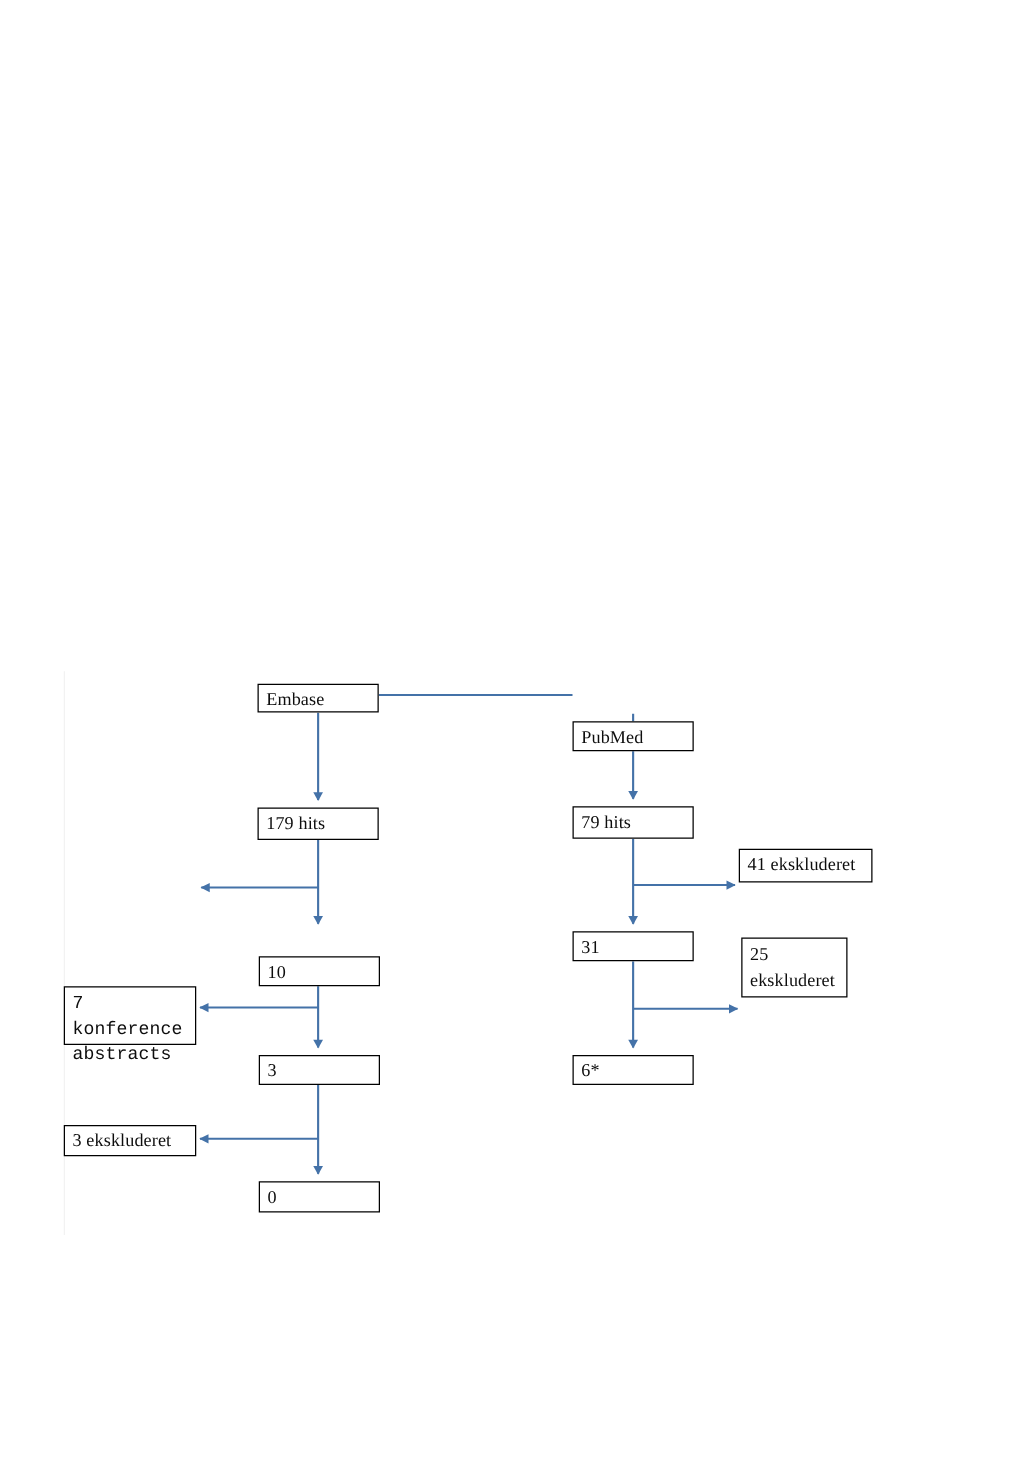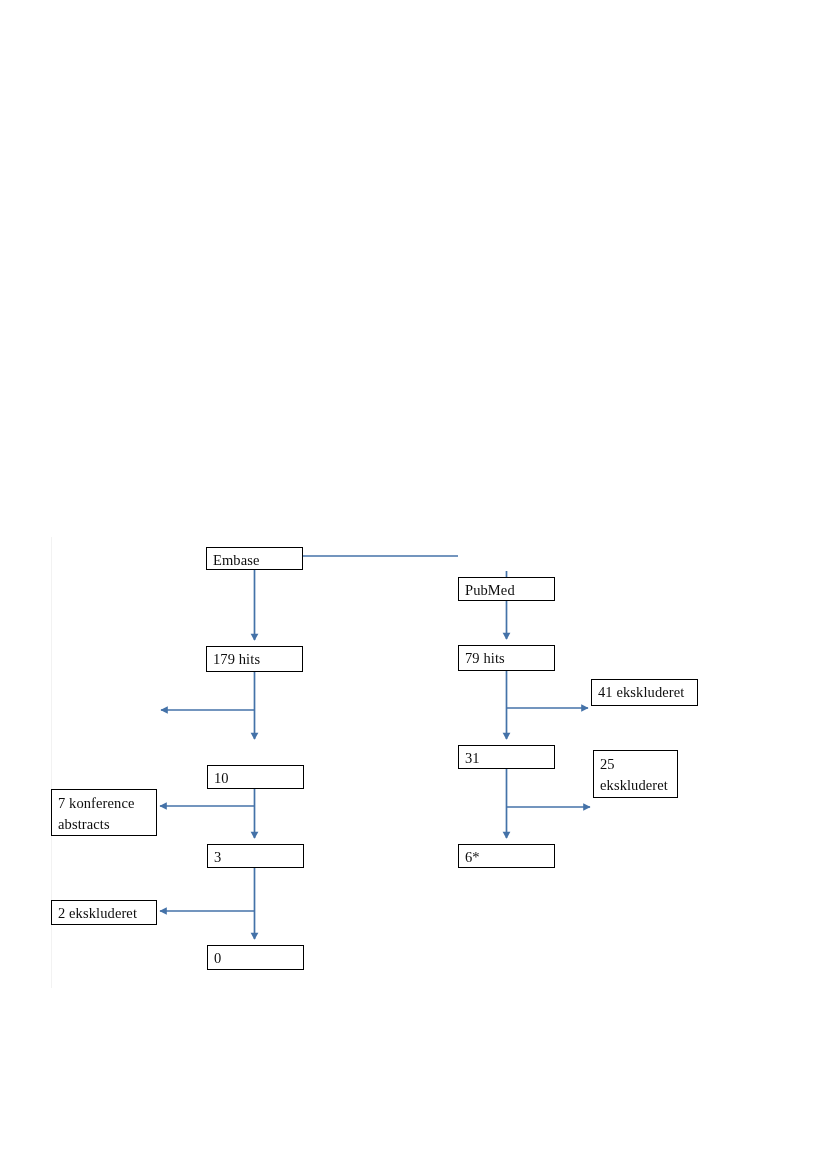--- a/index.html
+++ b/index.html
@@ -106,28 +106,28 @@
 
     <div class="node" style="left:458px; top:645px; width:97px; height:26px;">79 hits</div>
 
 
     <div class="node" style="left:591px; top:679px; width:107px; height:27px;">41 ekskluderet</div>
 
     <div class="node" style="left:207px; top:745px; width:97px; height:24px;margin-top:20px;">10</div>
 
     <div class="node" style="left:458px; top:745px; width:97px; height:24px;">31</div>
 
-    <div class="node two-line" style="left:51px; top:789px; width:106px; height:47px;">7 konference
+    <div class="node two-line" style="left:51px; top:789px; width:106px; height:47px;font-family:Liberation Mono, monospace;">7 konference
 abstracts</div>
 
     <div class="node two-line" style="left:593px; top:750px; width:85px; height:48px;">25
 ekskluderet</div>
 
     <div class="node" style="left:207px; top:844px; width:97px; height:24px;">3</div>
 
     <div class="node" style="left:458px; top:844px; width:97px; height:24px;">6*</div>
 
-    <div class="node" style="left:51px; top:900px; width:106px; height:25px;">2 ekskluderet</div>
+    <div class="node" style="left:51px; top:900px; width:106px; height:25px;">3 ekskluderet</div>
 
     <div class="node" style="left:207px; top:945px; width:97px; height:25px;">0</div>
 
   </div>
 </div>
 
 </body></html>

